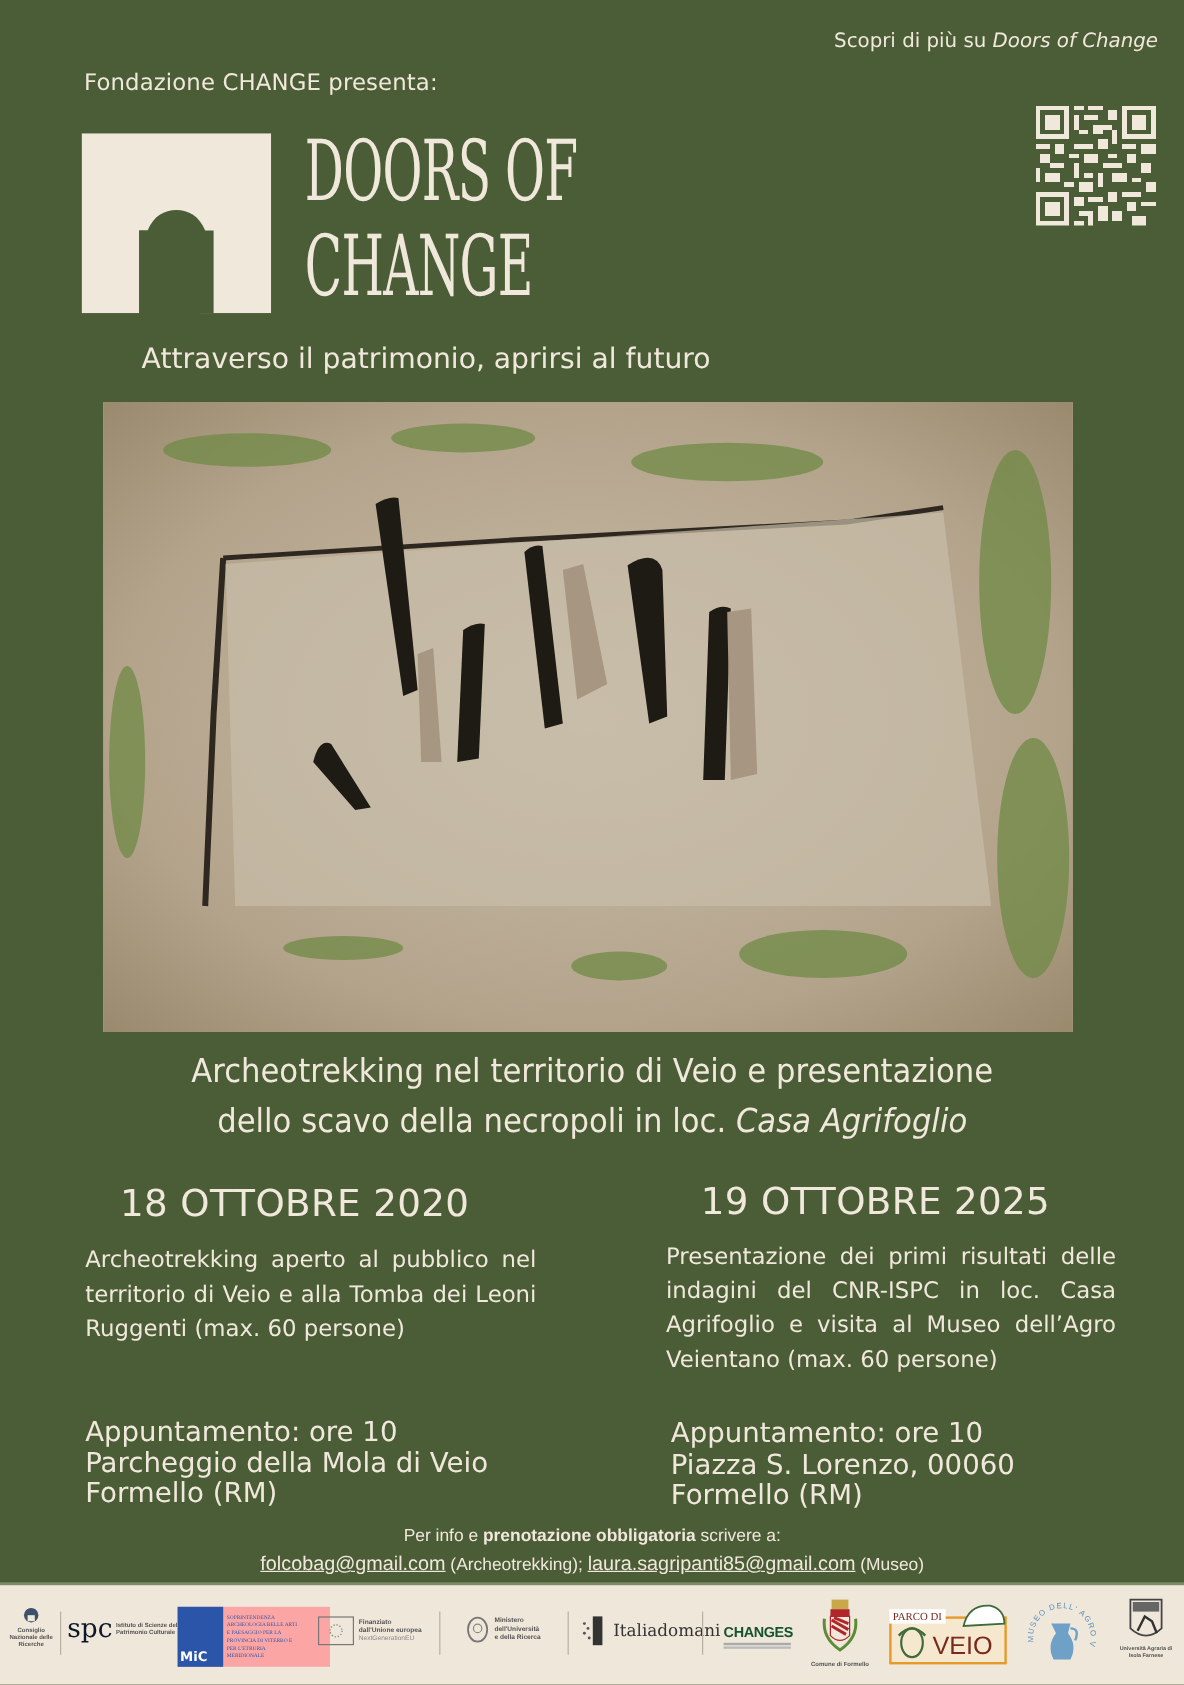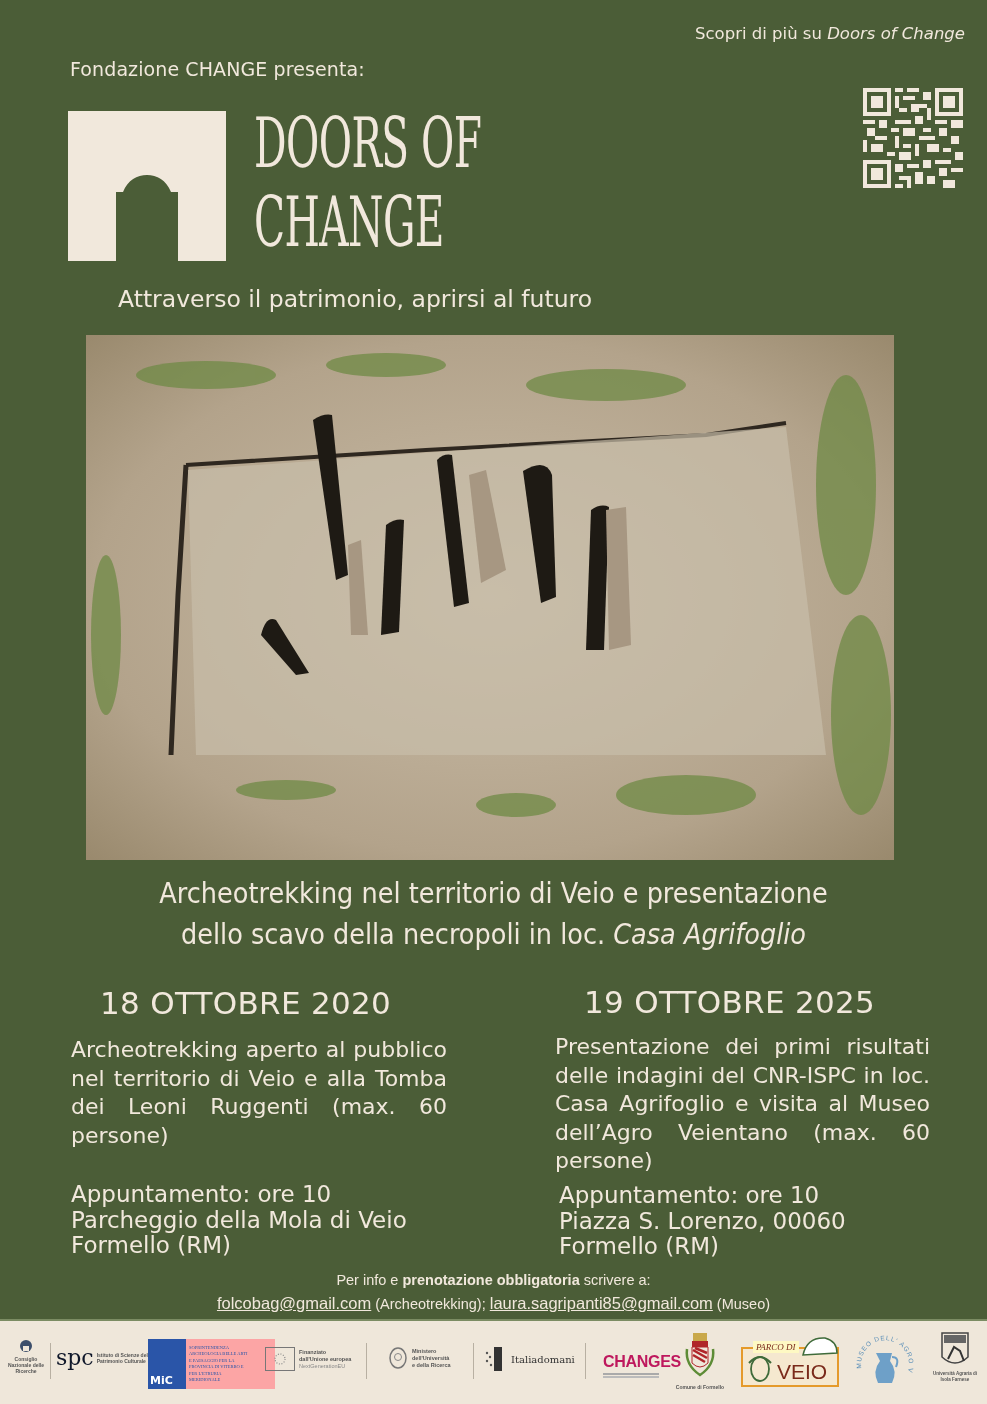--- a/index.html
+++ b/index.html
@@ -39,21 +39,21 @@
     left: 40px; width: 907px; top: 873px;
     text-align: center; font-size: 27.5px; line-height: 41px;
     transform: scaleX(0.93); transform-origin: center top;
   }
   .headline em { font-style: italic; }
 
   .date { font-size: 31px; letter-spacing: 0.3px; }
   .date-1 { left: 100px; top: 985px; }
   .date-2 { left: 584px; top: 984px; }
 
-  .desc { font-size: 22px; line-height: 28.5px; text-align: justify; text-align-last: left; }
+  .desc { font-size: 19px; line-height: 28.5px; text-align: justify; text-align-last: left; }
   .desc-1 { left: 71px; top: 1036px; width: 376px; }
   .desc-2 { left: 555px; top: 1033px; width: 375px; }
 
   .meet { font-size: 23px; line-height: 25.5px; }
   .meet-1 { left: 71px; top: 1182px; }
   .meet-2 { left: 559px; top: 1183px; }
 
   .info { left: 0; width: 987px; top: 1269px; text-align: center; font-size: 14.5px; line-height: 23px; font-family: "Liberation Sans", sans-serif; }
   .info b { font-weight: bold; }
   .info a { color: #f1e8dc; text-decoration: underline; font-size: 16.5px; text-align: center; }
@@ -268,44 +268,44 @@
   <div class="sep" style="left:473px;"></div>
 
   <div class="lg" style="left:484px; top:24px;">
     <svg width="24" height="28" viewBox="0 0 24 28">
         <rect x="10" y="2" width="8" height="24" fill="#333"></rect>
         <circle cx="3" cy="8" r="1.2" fill="#555"></circle>
         <circle cx="6" cy="12" r="1.2" fill="#555"></circle>
         <circle cx="3" cy="16" r="1.2" fill="#555"></circle>
         <circle cx="7" cy="20" r="1.2" fill="#555"></circle>
       </svg>
-    <span style="font-family:'DejaVu Serif',serif; font-size:10px; color:#333; margin-left:3px;">Italiadomani</span>
+    <span style="font-family:'DejaVu Serif',serif; font-size:14px; color:#333; margin-left:3px;">Italiadomani</span>
   </div>
   <div class="sep" style="left:585px;"></div>
 
   <div class="lg" style="left:603px; top:32px; flex-direction:column; align-items:flex-start;">
-    <span style="font-family:'Liberation Sans',sans-serif; font-size:16px; font-weight:bold; color:#be185d; letter-spacing:-0.3px;">CHANGES</span>
+    <span style="font-family:'Liberation Sans',sans-serif; font-size:12px; font-weight:bold; color:#14532d; letter-spacing:-0.3px;">CHANGES</span>
     <div style="width:56px; height:2px; background:#aaa; margin-top:2px;"></div>
     <div style="width:56px; height:2px; background:#bbb; margin-top:1px;"></div>
   </div>
 
   <div class="lg" style="left:668px; top:10px; flex-direction:column; width:64px;">
     <svg width="34" height="52" viewBox="0 0 34 52">
       <rect x="10" y="2" width="14" height="8" fill="#c9a84a"></rect>
       <rect x="9" y="10" width="16" height="6" fill="#b0262a"></rect>
       <path d="M9 16 H25 V32 Q17 40 9 32 Z" fill="#efe7da" stroke="#b0262a" stroke-width="1"></path>
       <path d="M10 19 L24 27 M10 24 L22 31 M12 17 L24 22" stroke="#b0262a" stroke-width="2.5"></path>
       <path d="M4 18 Q2 34 17 44 Q32 34 30 18" fill="none" stroke="#5d8c36" stroke-width="2.5"></path>
     </svg>
     <div class="tiny" style="font-size:5px; margin-top:1px; text-align:center; white-space:nowrap;">Comune di Formello</div>
   </div>
 
   <div class="lg" style="left:741px; top:14px; width:98px; height:52px;">
     <div style="position:absolute; left:0; top:12px; width:98px; height:40px; border:2px solid #e59a2a; background:#f5e8cf;"></div>
-    <div style="position:absolute; left:12px; top:6px; background:#fef9c3; color:#7a2a1a; font-family:'Liberation Serif',serif; font-size:9px; padding:1px 3px;font-style:italic;">PARCO DI</div>
+    <div style="position:absolute; left:0; top:6px; background:#ffffff; color:#7a2a1a; font-family:'Liberation Serif',serif; font-size:9px; padding:1px 3px;">PARCO DI</div>
     <svg style="position:absolute; left:4px; top:18px;" width="30" height="32" viewBox="0 0 30 32">
         <ellipse cx="15" cy="16" rx="9" ry="12" fill="none" stroke="#3f6b3a" stroke-width="1.8"></ellipse>
         <path d="M4 10 Q15 -2 26 10" fill="none" stroke="#3f6b3a" stroke-width="2"></path>
       </svg>
     <svg style="position:absolute; left:60px; top:0px;" width="38" height="22" viewBox="0 0 38 22">
         <path d="M2 20 Q6 2 24 3 Q36 6 36 18 Z" fill="#fff" stroke="#3f6b3a" stroke-width="1.5"></path>
       </svg>
     <div style="position:absolute; left:36px; top:26px; color:#7a2a1a; font-family:'Liberation Sans',sans-serif; font-size:21px; line-height:22px;">VEIO</div>
   </div>
 

